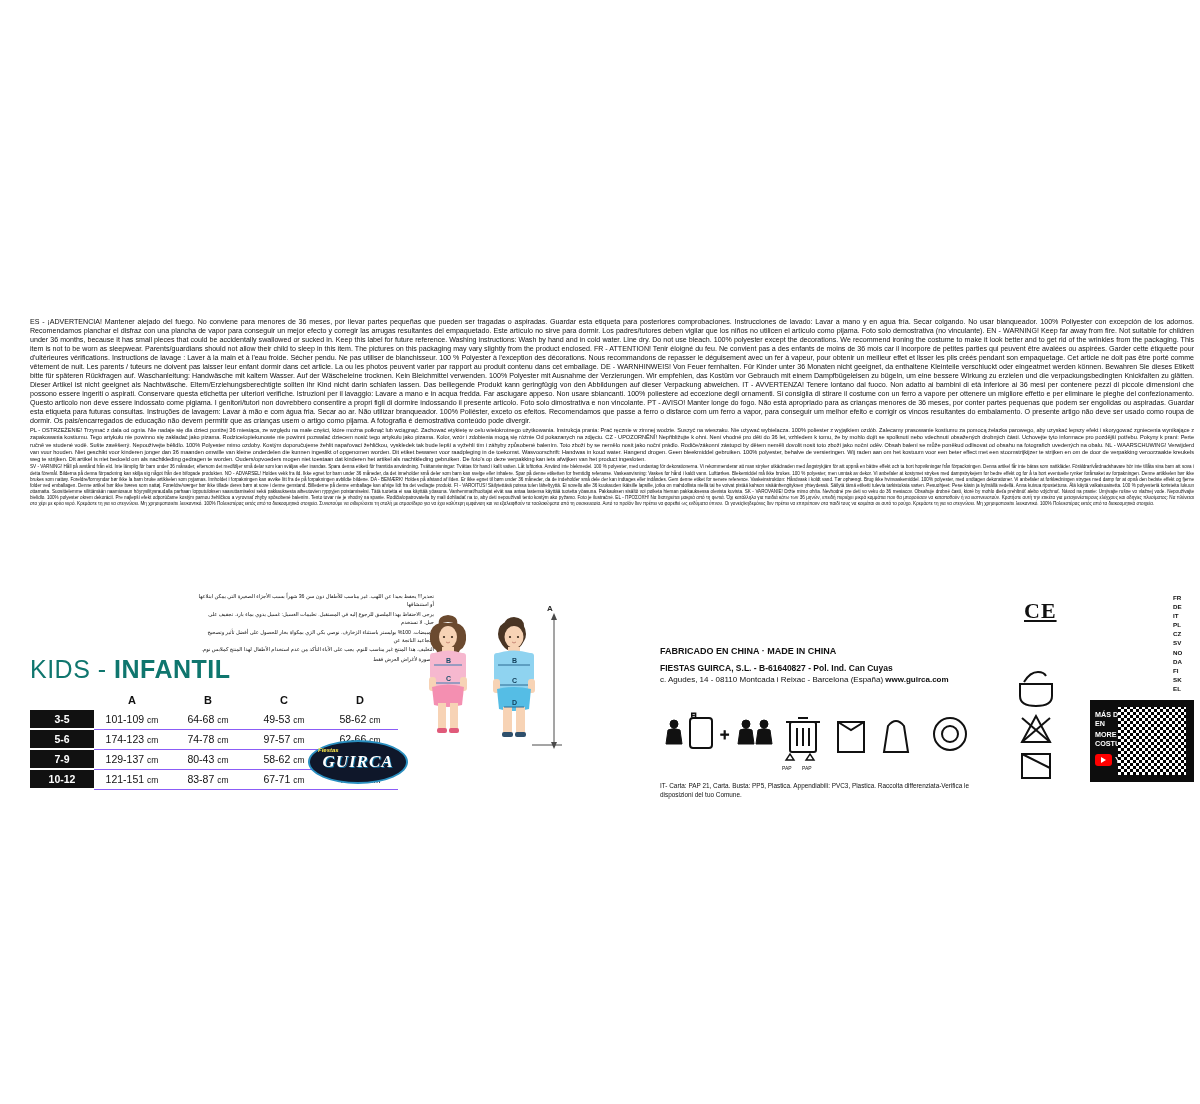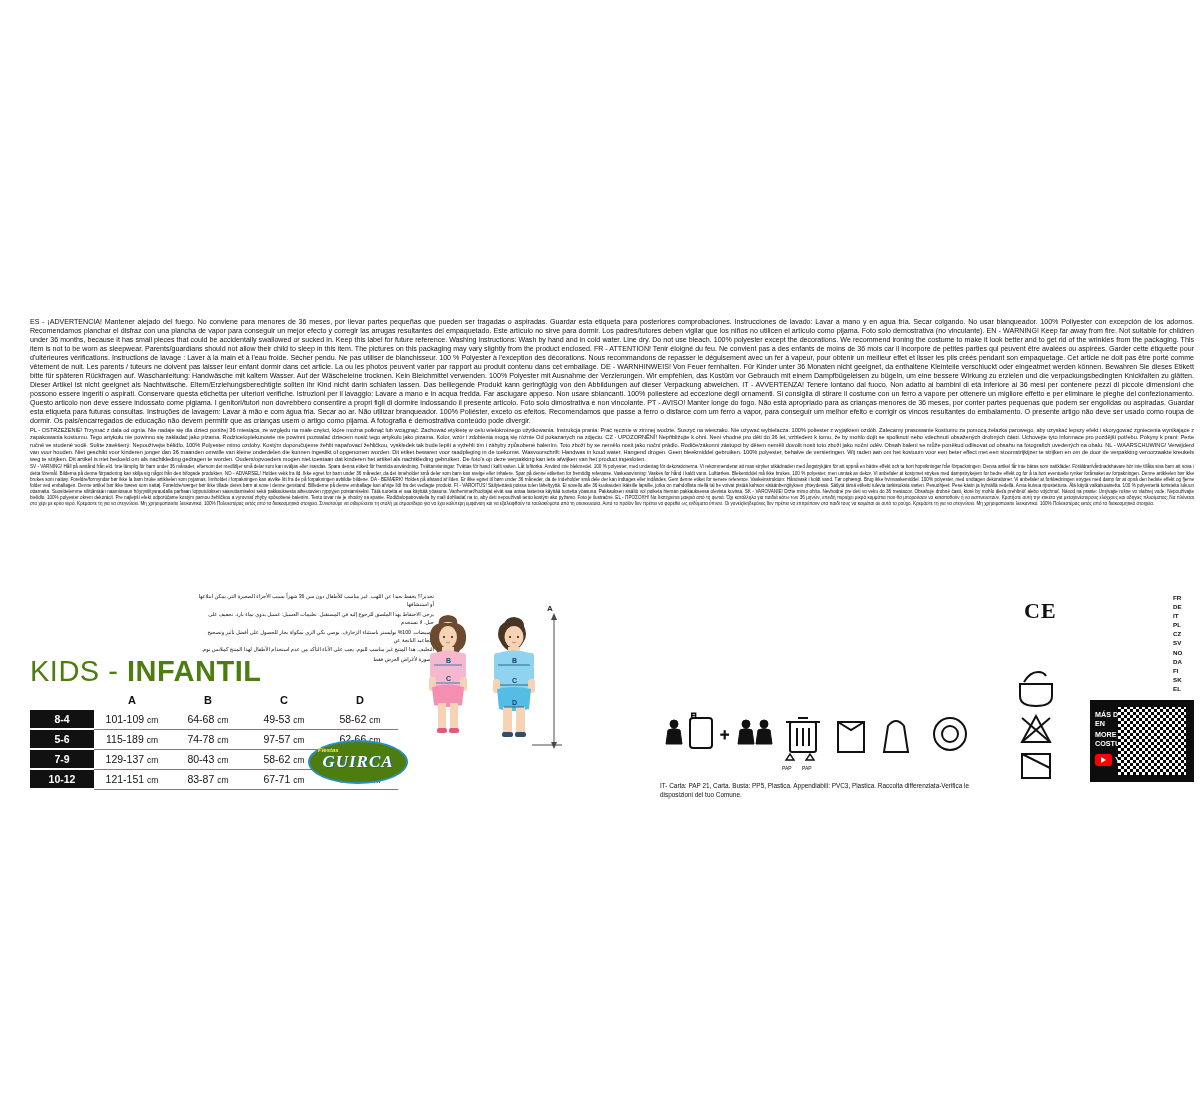--- a/index.html
+++ b/index.html
@@ -49,23 +49,23 @@
     line-height: 8.4px;
     color: #111;
   }
   .arabic p { margin: 0 0 1px 0; }
 
   
   .kids-title {
     position: absolute;
     left: 18px;
     top: 655px;
-    font-size: 29px;
+    font-size: 25px;
     letter-spacing: 0.5px;
-    color: #4d7c0f;
+    color: #0f766e;
   }
   .kids-title .bold { font-weight: bold; }
 
   table.sizes {
     position: absolute;
     left: 18px;
     top: 692px;
     border-collapse: collapse;
     font-size: 10px;
   }
@@ -99,21 +99,21 @@
   }
   table.sizes td .unit { font-size: 8.5px; }
 
   
   .guirca-logo {
     position: absolute;
     left: 296px;
     top: 740px;
     width: 96px;
     height: 40px;
-    background: #4d7c0f;
+    background: #0f172a;
     border-radius: 50%;
     border: 2px solid #2a8fc0;
     display: flex;
     align-items: center;
     justify-content: center;
   }
   .guirca-logo .word {
     font-family: "Liberation Serif", serif;
     font-weight: bold;
     font-style: italic;
@@ -202,20 +202,21 @@
   
   .ce {
     position: absolute;
     left: 1012px;
     top: 598px;
     font-family: "Liberation Serif", serif;
     font-size: 22px;
     font-weight: bold;
     color: #111;
     letter-spacing: 1px;
+    text-decoration: underline;
   }
 
   
   .promo {
     position: absolute;
     left: 1078px;
     top: 700px;
     width: 104px;
     height: 82px;
     background: #0d0d0d;
@@ -306,29 +307,29 @@
       <tr>
         <th class="blank"></th>
         <th class="col">A</th>
         <th class="col">B</th>
         <th class="col">C</th>
         <th class="col">D</th>
       </tr>
     </thead>
     <tbody>
       <tr>
-        <td class="age">8-4</td>
+        <td class="age">3-5</td>
         <td><span>101-109</span> <span class="unit">cm</span></td>
         <td><span>64-68</span> <span class="unit">cm</span></td>
         <td><span>49-53</span> <span class="unit">cm</span></td>
         <td><span>58-62</span> <span class="unit">cm</span></td>
       </tr>
       <tr>
         <td class="age">5-6</td>
-        <td><span>115-189</span> <span class="unit">cm</span></td>
+        <td><span>174-123</span> <span class="unit">cm</span></td>
         <td><span>74-78</span> <span class="unit">cm</span></td>
         <td><span>97-57</span> <span class="unit">cm</span></td>
         <td><span>62-66</span> <span class="unit">cm</span></td>
       </tr>
       <tr>
         <td class="age">7-9</td>
         <td><span>129-137</span> <span class="unit">cm</span></td>
         <td><span>80-43</span> <span class="unit">cm</span></td>
         <td><span>58-62</span> <span class="unit">cm</span></td>
         <td><span>68-72</span> <span class="unit">cm</span></td>
@@ -406,20 +407,28 @@
       <g>
         <line x1="142" y1="22" x2="142" y2="150" stroke="#4a4a4a" stroke-width="1"></line>
         <polygon points="142,18 139,25 145,25" fill="#4a4a4a"></polygon>
         <polygon points="142,154 139,147 145,147" fill="#4a4a4a"></polygon>
         <text x="135" y="16" font-size="8" font-family="Liberation Sans, sans-serif" fill="#2b2b2b" font-weight="bold">A</text>
       </g>
       <line x1="120" y1="150" x2="150" y2="150" stroke="#4a4a4a" stroke-width="1"></line>
     </svg>
   </div>
 
+  <div class="mfg">
+    <div class="made">FABRICADO EN CHINA · MADE IN CHINA</div>
+    <div class="company">FIESTAS GUIRCA, S.L. - B-61640827 - Pol. Ind. Can Cuyas</div>
+    <div class="addr">
+      <span>c. Agudes, 14 - 08110 Montcada i Reixac - Barcelona (España)</span>
+      <span class="web">www.guirca.com</span>
+    </div>
+  </div>
 
   <div class="pictos">
     <svg width="330" height="64" viewBox="0 0 330 64">
 
       <g stroke="#111" fill="#111">
         <circle cx="14" cy="12" r="4"></circle>
         <path d="M8 18 q6 -3 12 0 l2 14 h-16 z"></path>
         <rect x="30" y="6" width="22" height="30" rx="3" fill="none" stroke="#111" stroke-width="2"></rect>
         <text x="60" y="28" font-size="16" font-family="Liberation Sans, sans-serif">+</text>
         <circle cx="86" cy="12" r="4"></circle>

